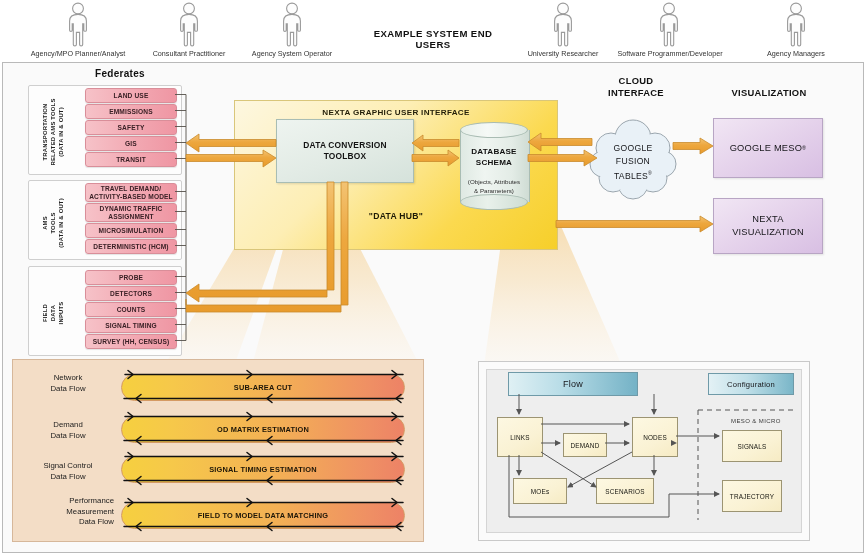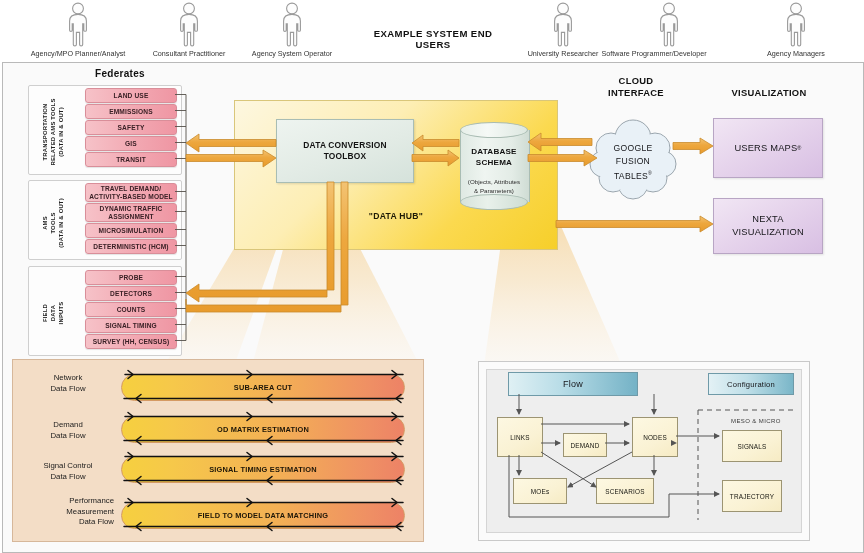--- a/index.html
+++ b/index.html
@@ -152,21 +152,21 @@
   <div class="plabel" style="left:514px;width:98px;">University Researcher</div>
 
   <div class="person" style="left:652px;">
     <svg width="34" height="44" viewBox="0 0 34 44">
           <g fill="#fdfdfd" stroke="#9a9a9a" stroke-width="1.1">
       <circle cx="17" cy="6.5" r="5.4"></circle>
       <path d="M17 12.4c-5.3 0-8.4 2.2-8.4 6.6v9.2c0 1.5 2.6 1.5 2.6 0v-6.4h1.1v12.3c0 1 0 1 0 2.4v6.1c0 1.8 3.1 1.8 3.1 0v-12.2h3.2v12.2c0 1.8 3.1 1.8 3.1 0v-6.1c0-1.4 0-1.4 0-2.4V21.8h1.1v6.4c0 1.5 2.6 1.5 2.6 0V19c0-4.4-3.1-6.6-8.4-6.6z"></path>
     </g>
         </svg>
   </div>
-  <div class="plabel" style="left:584px;width:140px;">Software Programmer/Developer</div>
+  <div class="plabel" style="left:600px;width:140px;">Software Programmer/Developer</div>
 
   <div class="person" style="left:779px;">
     <svg width="34" height="44" viewBox="0 0 34 44">
           <g fill="#fdfdfd" stroke="#9a9a9a" stroke-width="1.1">
       <circle cx="17" cy="6.5" r="5.4"></circle>
       <path d="M17 12.4c-5.3 0-8.4 2.2-8.4 6.6v9.2c0 1.5 2.6 1.5 2.6 0v-6.4h1.1v12.3c0 1 0 1 0 2.4v6.1c0 1.8 3.1 1.8 3.1 0v-12.2h3.2v12.2c0 1.8 3.1 1.8 3.1 0v-6.1c0-1.4 0-1.4 0-2.4V21.8h1.1v6.4c0 1.5 2.6 1.5 2.6 0V19c0-4.4-3.1-6.6-8.4-6.6z"></path>
     </g>
         </svg>
   </div>
   <div class="plabel" style="left:750px;width:92px;">Agency Managers</div>
@@ -241,20 +241,21 @@
     <path d="M186 158.5 V191.5"></path>
     <path d="M175 191.5h11 M175 211.5h11 M175 229.5h11 M175 245.5h11"></path>
     <path d="M186 191.5 V245.5"></path>
     <path d="M186 245.5 V276.5"></path>
     <path d="M175 276.5h11 M175 292.5h11 M175 308.5h11 M175 324.5h11 M175 340.5h11"></path>
     <path d="M186 276.5 V340.5"></path>
   </g>
 </svg>
 
 <div id="hub" style="left:234px;top:100px;width:322px;height:148px;">
+  <div id="hubtitle">NEXTA GRAPHIC USER INTERFACE</div>
   <div id="hubhub" style="top:110px;">"DATA HUB"</div>
 </div>
 
 <div id="dbwrap" style="left:460px;top:122px;width:68px;height:88px;">
   <div id="dbbody"></div>
   <div id="dbbot"></div>
   <div id="dbtop"></div>
   <div id="dbtext">
     <span>DATABASE</span><br>
     <span>SCHEMA</span>
@@ -298,21 +299,21 @@
     </g>
   </svg>
   <div id="cloudtext">
     <span>GOOGLE</span><br>
     <span>FUSION</span><br>
     <span>TABLES</span><span style="font-size:5px;vertical-align:super;">®</span>
   </div>
 </div>
 
 <div class="vbox" style="left:713px;top:118px;width:108px;height:58px;">
-  <span>USERS MAPS</span>
+  <span>GOOGLE MESO</span>
       <span style="font-size:5.5px;vertical-align:super;">®</span>
 </div>
 <div class="vbox" style="left:713px;top:198px;width:108px;height:54px;">
   <span>
     <span>NEXTA</span><br>
     <span>VISUALIZATION</span>
   </span>
 </div>
 
 <svg class="abs" style="left:0;top:0;" width="864" height="553">

